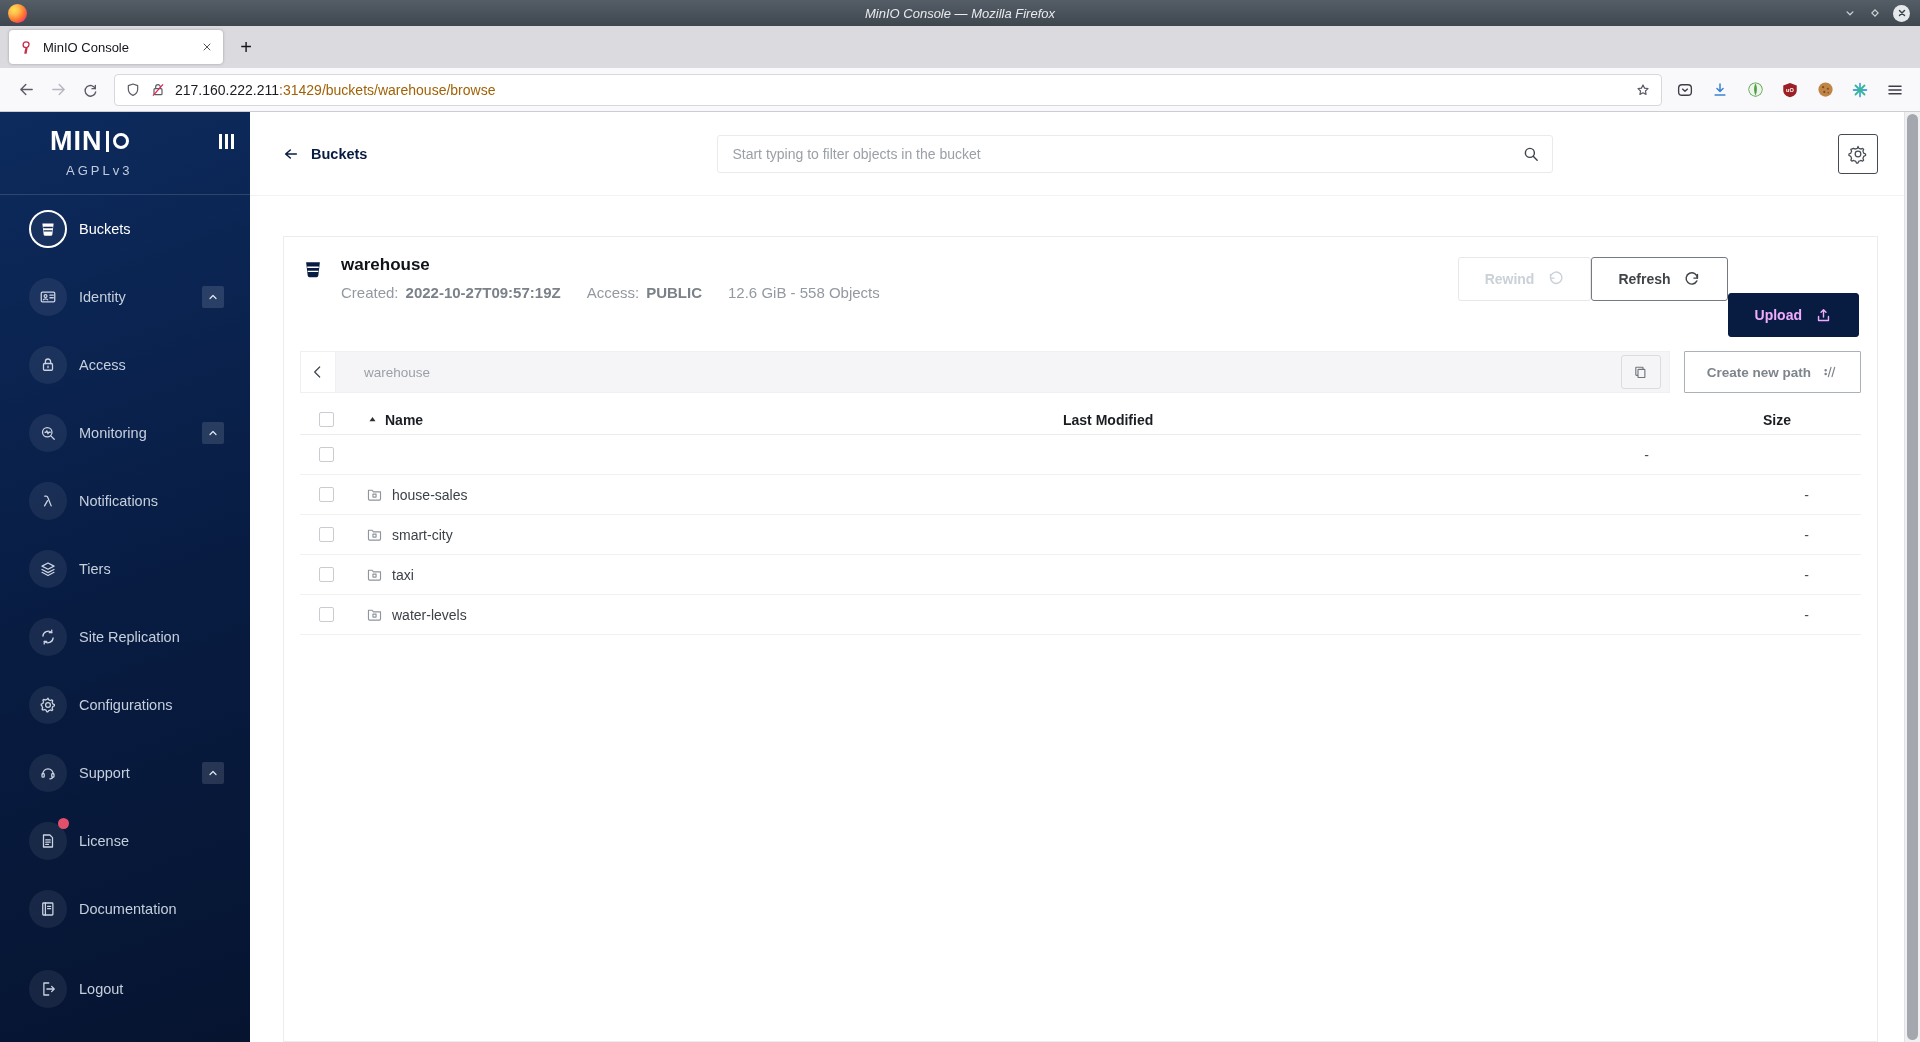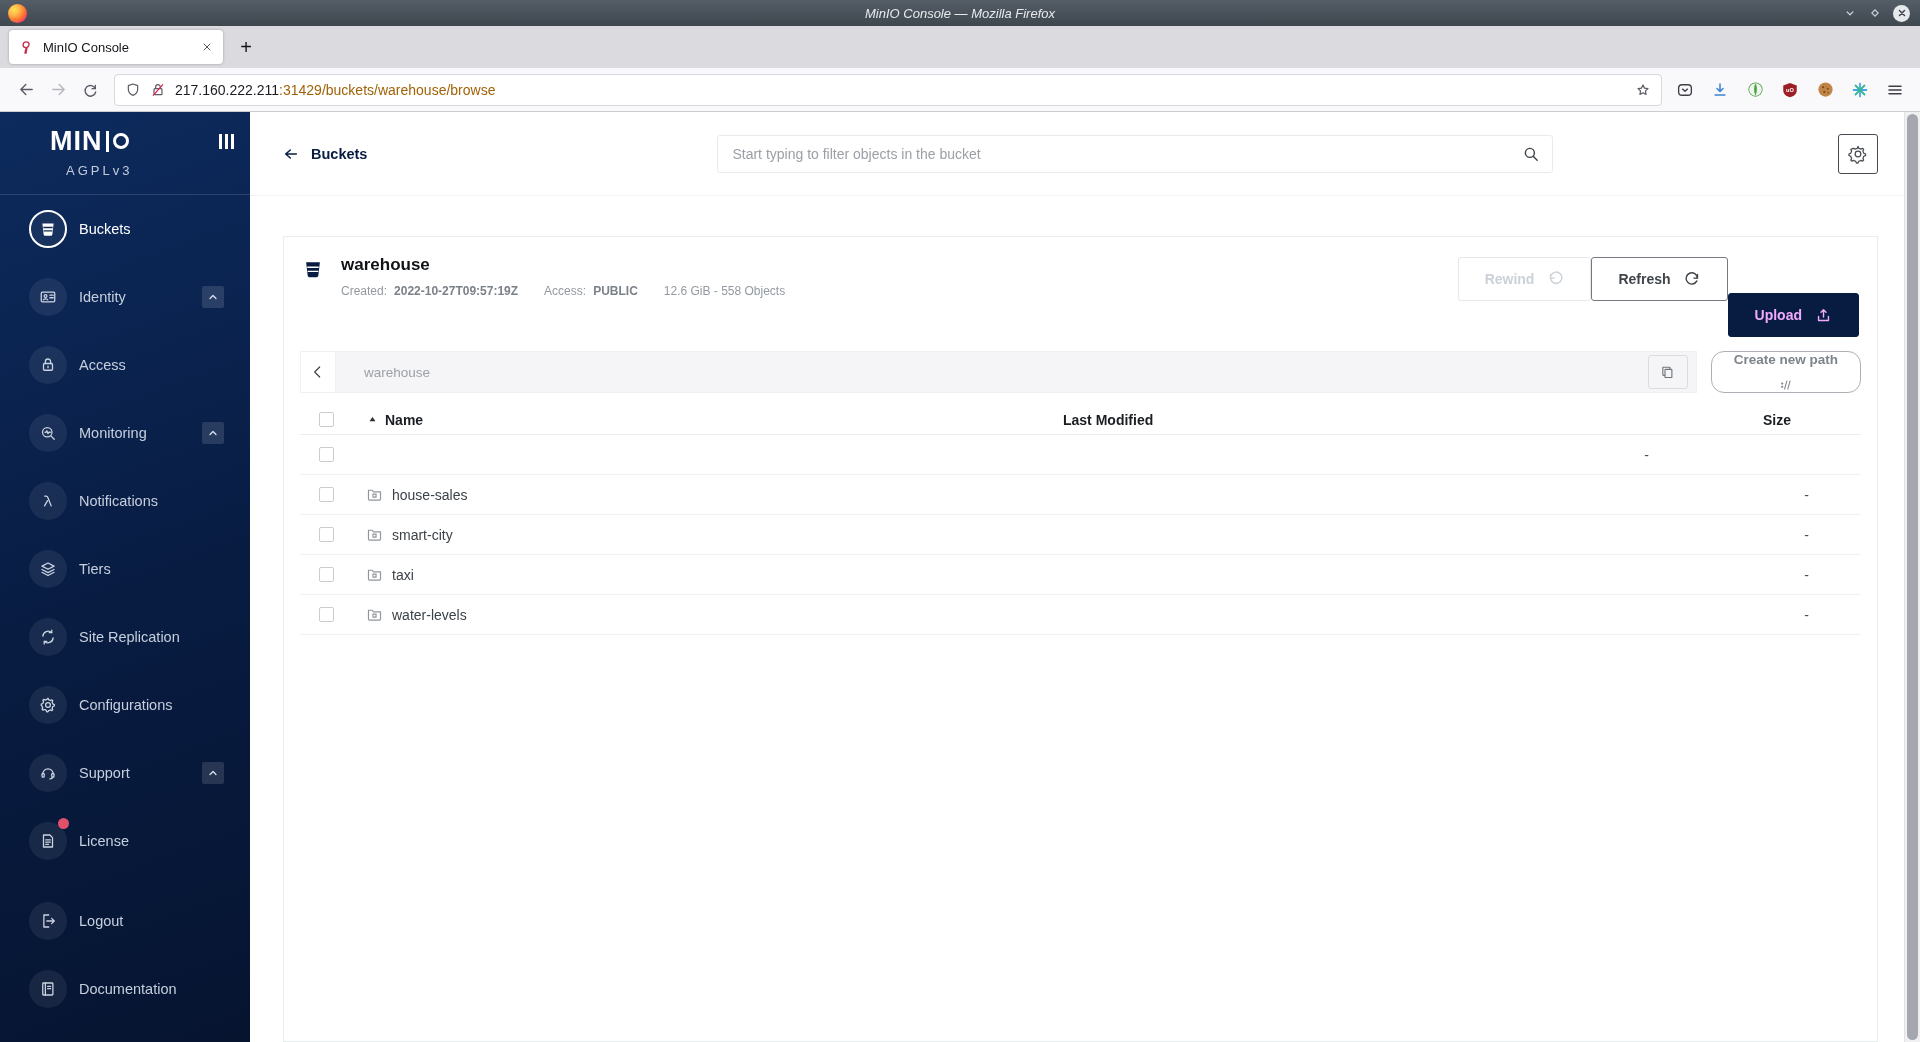--- a/index.html
+++ b/index.html
@@ -76,41 +76,41 @@
   .search-glyph { color:#3f444a; margin-left:8px; }
   .gear-btn { margin-left:auto; width:40px; height:40px; border:1px solid #454b51; border-radius:3px;
               display:grid; place-items:center; color:#454b51; background:#fff; cursor:pointer; }
 
   .card { flex:1; margin:40px 26px 0 33px; border:1px solid #eaeded; background:#fff; padding:0 16px; }
 
   .bucket-head { display:flex; align-items:flex-start; padding:18px 2px 0 2px; }
   .bh-icon { margin-top:3px; }
   .bh-text { margin-left:17px; }
   .bh-title { font-size:17px; font-weight:700; color:#101317; }
-  .bh-meta { margin-top:9px; font-size:12px; color:#9399a0; display:flex; align-items:center; }
+  .bh-meta { margin-top:9px; font-size:15px; color:#9399a0; display:flex; align-items:center; }
   .bh-meta b { color:#7b8188; font-weight:700; margin-left:7px; }
   .meta-gap { width:26px; }
   .bh-actions { margin-left:auto; display:flex; margin-top:2px; }
   .btn { height:44px; border-radius:3px; font-size:14px; font-weight:600; display:flex; align-items:center;
          gap:13px; padding:0 26px; background:#fff; cursor:pointer; font-family:inherit; }
   .btn-rewind { border:1px solid #e7e7e9; color:#cbd1d8; }
   .btn-refresh { border:1px solid #757a80; color:#3f4449; }
   .btn-upload { background:var(--accent,#081C42); border:1px solid var(--accent,#081C42); color:#f0abfc;margin-top:36px; }
 
   .pathbar-row { display:flex; align-items:center; margin-top:14px; }
   .chev-btn { width:36px; height:42px; flex:none; background:#fff; border:1px solid #f0f0f2;
               display:grid; place-items:center; color:#3f4449; cursor:pointer; }
   .graybar { flex:1; height:42px; background:#f5f5f7; border:1px solid #f0f0f2; border-left:0;
              display:flex; align-items:center; padding:0 8px 0 28px; }
   .path-text { font-size:13.5px; color:#9aa0a6; }
   .copy-btn { margin-left:auto; width:40px; height:34px; border:1px solid #d9dce0; border-radius:3px;
               display:grid; place-items:center; color:#6f757b; background:transparent; cursor:pointer; }
-  .create-path-btn { margin-left:14px; height:42px; border:1px solid #abb1b7; border-radius:13px; background:#fff;
+  .create-path-btn { margin-left:14px; height:42px; border:1px solid #abb1b7; border-radius:1px; background:#fff;
                      color:#7e848b; font-size:13.5px; font-weight:600; display:flex; align-items:center;
-                     gap:11px; padding:0 22px; cursor:pointer; font-family:inherit;flex-direction:column; }
+                     gap:11px; padding:0 22px; cursor:pointer; font-family:inherit; }
 
   .table { margin-top:12px; }
   .thead, .trow { display:grid; grid-template-columns:50px 713px 1fr 160px; align-items:center; }
   .thead { height:30px; border-bottom:1px solid #ececee; font-weight:700; font-size:14px; color:#1a1e23; }
   .th-name { display:flex; align-items:center; gap:7px; padding-left:17px; }
   .sort-glyph { color:#2a2f35; }
   .th-size { text-align:right; padding-right:70px; }
   .trow { height:40px; border-bottom:1px solid #f1f1f2; font-size:14px; color:#3c4248; cursor:pointer; }
   .cell-check { padding-left:19px; }
   .checkbox { display:block; width:15px; height:15px; border:1px solid #c9cdd1; border-radius:2px; background:#fff; }
@@ -373,38 +373,38 @@
         <div class="menu-item">
     <span class="mi-icon badged">
             <svg width="18" height="18" viewBox="0 0 24 24" fill="none" stroke="currentColor" stroke-width="1.7" stroke-linecap="round" stroke-linejoin="round">
               <path d="M6 4h8.5l3.5 3.5V20H6z"></path>
               <path d="M9 10.5h6M9 13.5h6M9 16.5h3.7"></path>
             </svg>
           </span>
     <span class="mi-label">License</span>
 
   </div>
+        <div class="menu-item">
+    <span class="mi-icon">
+            <svg width="18" height="18" viewBox="0 0 24 24" fill="none" stroke="currentColor" stroke-width="1.7" stroke-linecap="round" stroke-linejoin="round">
+              <rect x="5" y="4" width="13.5" height="16" rx="1"></rect>
+              <path d="M8.5 4v16M11.5 8.5h4M11.5 11.5h4"></path>
+            </svg>
+          </span>
+    <span class="mi-label">Documentation</span>
+
+  </div>
         <div class="menu-item logout-item">
     <span class="mi-icon">
             <svg width="18" height="18" viewBox="0 0 24 24" fill="none" stroke="currentColor" stroke-width="1.7" stroke-linecap="round" stroke-linejoin="round">
               <path d="M13 4H6.5v16H13"></path>
               <path d="M10.5 12H20M16.8 8.5 20.3 12l-3.5 3.5"></path>
             </svg>
           </span>
     <span class="mi-label">Logout</span>
-
-  </div>
-        <div class="menu-item">
-    <span class="mi-icon">
-            <svg width="18" height="18" viewBox="0 0 24 24" fill="none" stroke="currentColor" stroke-width="1.7" stroke-linecap="round" stroke-linejoin="round">
-              <rect x="5" y="4" width="13.5" height="16" rx="1"></rect>
-              <path d="M8.5 4v16M11.5 8.5h4M11.5 11.5h4"></path>
-            </svg>
-          </span>
-    <span class="mi-label">Documentation</span>
 
   </div>
       </nav>
   </div>
 
   <div class="main">
 
     <div class="app-header">
       <span class="back-link">
         <svg width="16" height="16" viewBox="0 0 24 24" fill="none" stroke="currentColor" stroke-width="2.2" stroke-linecap="round" stroke-linejoin="round">

